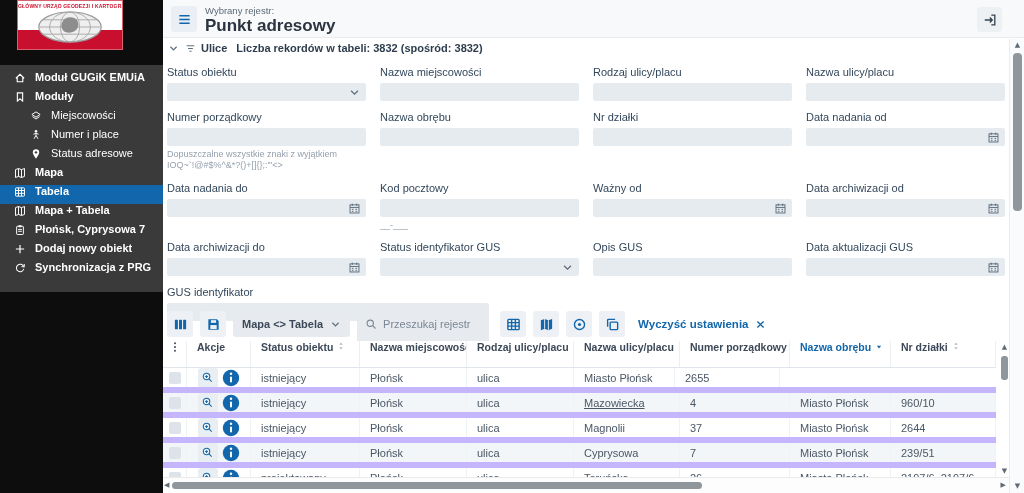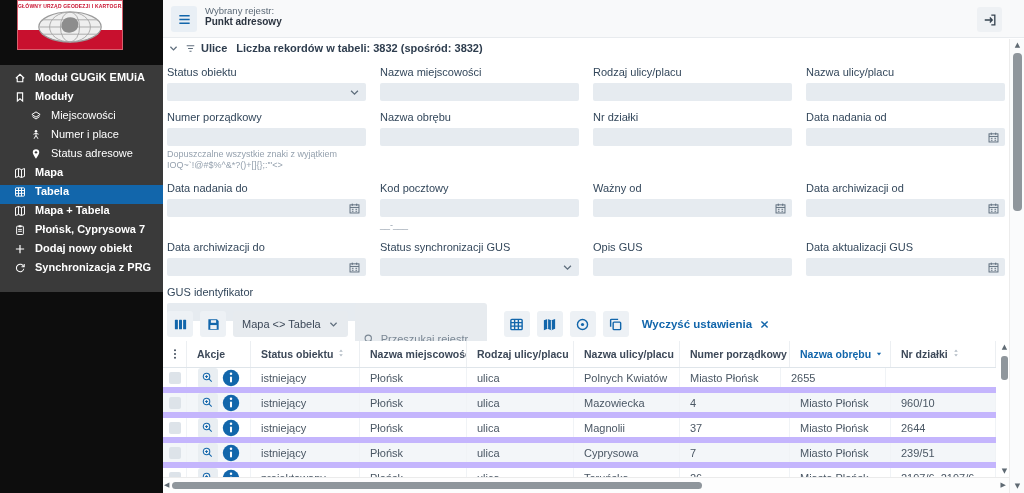--- a/index.html
+++ b/index.html
@@ -24,21 +24,21 @@
   .sb-icon svg{width:12px;height:12px}
 
   
   .main{position:absolute;left:163px;top:0;width:861px;height:493px;background:#fff}
   .mheader{position:absolute;left:0;top:0;width:861px;height:38px;background:#f8f9fa;
     border-bottom:1px solid #e8ebee}
   .hamburger{position:absolute;left:8px;top:6px;width:26px;height:26px;border-radius:3px;
     background:#e9eff5;display:flex;align-items:center;justify-content:center;cursor:pointer}
   .hamburger svg{width:15px;height:15px}
   .reg-label{position:absolute;left:42px;top:5px;font-size:9.5px;color:#5c6a77}
-  .reg-name{position:absolute;left:42px;top:16px;font-size:10px;font-weight:700;color:#2b3440}
+  .reg-name{position:absolute;left:42px;top:16px;font-size:17px;font-weight:700;color:#2b3440}
   .exit-btn{position:absolute;right:22px;top:7px;width:25px;height:25px;border-radius:3px;
     background:#eef1f4;display:flex;align-items:center;justify-content:center;cursor:pointer}
   .exit-btn svg{width:14px;height:14px}
 
   .filterbar{position:absolute;left:4px;top:40px;height:16px;display:flex;align-items:center;gap:5px}
   .fb-ico{width:12px;height:12px;display:flex;align-items:center;justify-content:center}
   .fb-ico svg{width:11px;height:11px}
   .fb-title{font-size:11px;font-weight:700;color:#2e3d4e;margin-right:4px}
   .fb-info{font-size:11px;font-weight:700;color:#2e3d4e}
 
@@ -49,36 +49,36 @@
   .ff-adorn{position:absolute;right:5px;top:2px;width:13px;height:13px}
   .ff-adorn svg{width:13px;height:13px}
   .ff-helper{font-size:9px;color:#95a1ae;margin-top:3px;line-height:1.25;overflow-wrap:anywhere}
 
   
   .toolbar{position:absolute;left:4px;top:310px;height:28px;display:flex;align-items:center;gap:7px}
   .tchip{width:26px;height:26px;background:#edf1f5;border-radius:3px;display:flex;
     align-items:center;justify-content:center;cursor:pointer;flex:none}
   .tchip svg{width:15px;height:15px}
   .tdrop{height:26px;background:#e7ebef;border-radius:3px;display:flex;align-items:center;
-    gap:7px;padding:0 9px;font-size:11px;font-weight:400;color:#3c4858;cursor:pointer}
+    gap:7px;padding:0 9px;font-size:11px;font-weight:700;color:#3c4858;cursor:pointer}
   .tdrop svg{width:11px;height:11px}
   .tsearch{height:42px;width:132px;background:#e7ebef;border-radius:3px;display:flex;
-    align-items:flex-end;gap:6px;padding:0 8px;margin-right:10px}
+    align-items:center;gap:6px;padding:0 8px;margin-right:4px}
   .tsearch svg{width:12px;height:12px;flex:none}
   .tsearch input{border:none;background:transparent;outline:none;font-size:11px;width:100%;
     color:#3c4858;font-family:"Liberation Sans",sans-serif}
   .tsearch input::placeholder{color:#7a8794}
   .tclear{display:flex;align-items:center;gap:7px;color:#1266ab;font-size:11.5px;font-weight:700;
     padding:0 6px;cursor:pointer;white-space:nowrap}
   .tclear svg{width:11px;height:11px}
 
   
   .table{position:absolute;left:0;top:341px;width:833px}
   .thead{display:flex;height:27px;align-items:center;border-bottom:1px solid #dfe5ea;background:#fff}
-  .hcell{height:100%;display:flex;align-items:center;padding-left:10px;gap:3px;
+  .hcell{height:100%;display:flex;align-items:flex-start;padding-left:10px;gap:3px;
     font-size:10.5px;font-weight:700;color:#3c4858;border-right:1px solid #eceff2;
     white-space:nowrap;overflow:hidden;cursor:pointer}
   .hcell.center{justify-content:center;padding-left:0}
   .hcell.sorted .hlabel{color:#1266ab}
   .hcell svg{flex:none}
   .hsort svg{width:10px;height:10px}
   .kebab svg{width:12px;height:12px}
   .tbody{height:109px;overflow:hidden}
   .trow{display:flex;height:25px;align-items:center;font-size:11px;color:#4a5764;
     border-bottom:6px solid #c4b5fd;background:#fff}
@@ -368,21 +368,21 @@
     <label class="ff-label">Data archiwizacji do</label>
     <div class="ff-box">
       <span class="ff-adorn"><svg viewBox="0 0 16 16" fill="none" stroke="#5f6e7d" stroke-width="1.2">
                   <rect x="2.5" y="3.5" width="11" height="10"></rect>
                   <path d="M2.5 6.7h11M5.3 2v2.8M10.7 2v2.8M4.8 9h2M9.2 9h2M4.8 11.4h2M9.2 11.4h2"></path>
                 </svg></span>
     </div>
 
   </div>
           <div class="ff">
-    <label class="ff-label">Status synchronizacji GUS</label>
+    <label class="ff-label">Status identyfikator GUS</label>
     <div class="ff-box">
       <span class="ff-adorn"><svg viewBox="0 0 16 16" fill="none" stroke="#5f6e7d" stroke-width="1.6">
                   <path d="M3.8 5.8 8 10l4.2-4.2"></path>
                 </svg></span>
     </div>
 
   </div>
           <div class="ff">
     <label class="ff-label">Opis GUS</label>
     <div class="ff-box">
@@ -547,21 +547,20 @@
                 <svg viewBox="0 0 16 16">
                   <circle cx="8" cy="8" r="7.3" fill="#1266ab"></circle>
                   <rect x="7.1" y="6.7" width="1.8" height="5.2" rx=".9" fill="#fff"></rect>
                   <circle cx="8" cy="4.3" r="1.1" fill="#fff"></circle>
                 </svg>
               </span>
             </div>
             <div class="tcell" style="width: 109px;">istniejący</div>
             <div class="tcell" style="width: 107px;">Płońsk</div>
             <div class="tcell" style="width: 107px;">ulica</div>
-            <div class="tcell" style="width: 106px;">Polnych Kwiatów</div>
             <div class="tcell" style="width: 101px;">Miasto Płońsk</div>
             <div class="tcell" style="width: 105px;">2655</div>
           </div>
           <div class="trow alt">
             <div class="tcell center" style="width: 24px;">
               <span class="cb"></span>
             </div>
             <div class="tcell center" style="width: 64px;">
               <span class="abtn">
                 <svg viewBox="0 0 16 16" fill="none" stroke="#1266ab" stroke-width="1.3">
@@ -573,21 +572,21 @@
                 <svg viewBox="0 0 16 16">
                   <circle cx="8" cy="8" r="7.3" fill="#1266ab"></circle>
                   <rect x="7.1" y="6.7" width="1.8" height="5.2" rx=".9" fill="#fff"></rect>
                   <circle cx="8" cy="4.3" r="1.1" fill="#fff"></circle>
                 </svg>
               </span>
             </div>
             <div class="tcell" style="width: 109px;">istniejący</div>
             <div class="tcell" style="width: 107px;">Płońsk</div>
             <div class="tcell" style="width: 107px;">ulica</div>
-            <div class="tcell" style="width: 106px;">Mazowiecka</div>
+            <div class="tcell" style="width: 106px; text-decoration: underline;">Mazowiecka</div>
             <div class="tcell" style="width: 110px;">4</div>
             <div class="tcell" style="width: 101px;">Miasto Płońsk</div>
             <div class="tcell" style="width: 105px;">960/10</div>
           </div>
           <div class="trow">
             <div class="tcell center" style="width: 24px;">
               <span class="cb"></span>
             </div>
             <div class="tcell center" style="width: 64px;">
               <span class="abtn">

